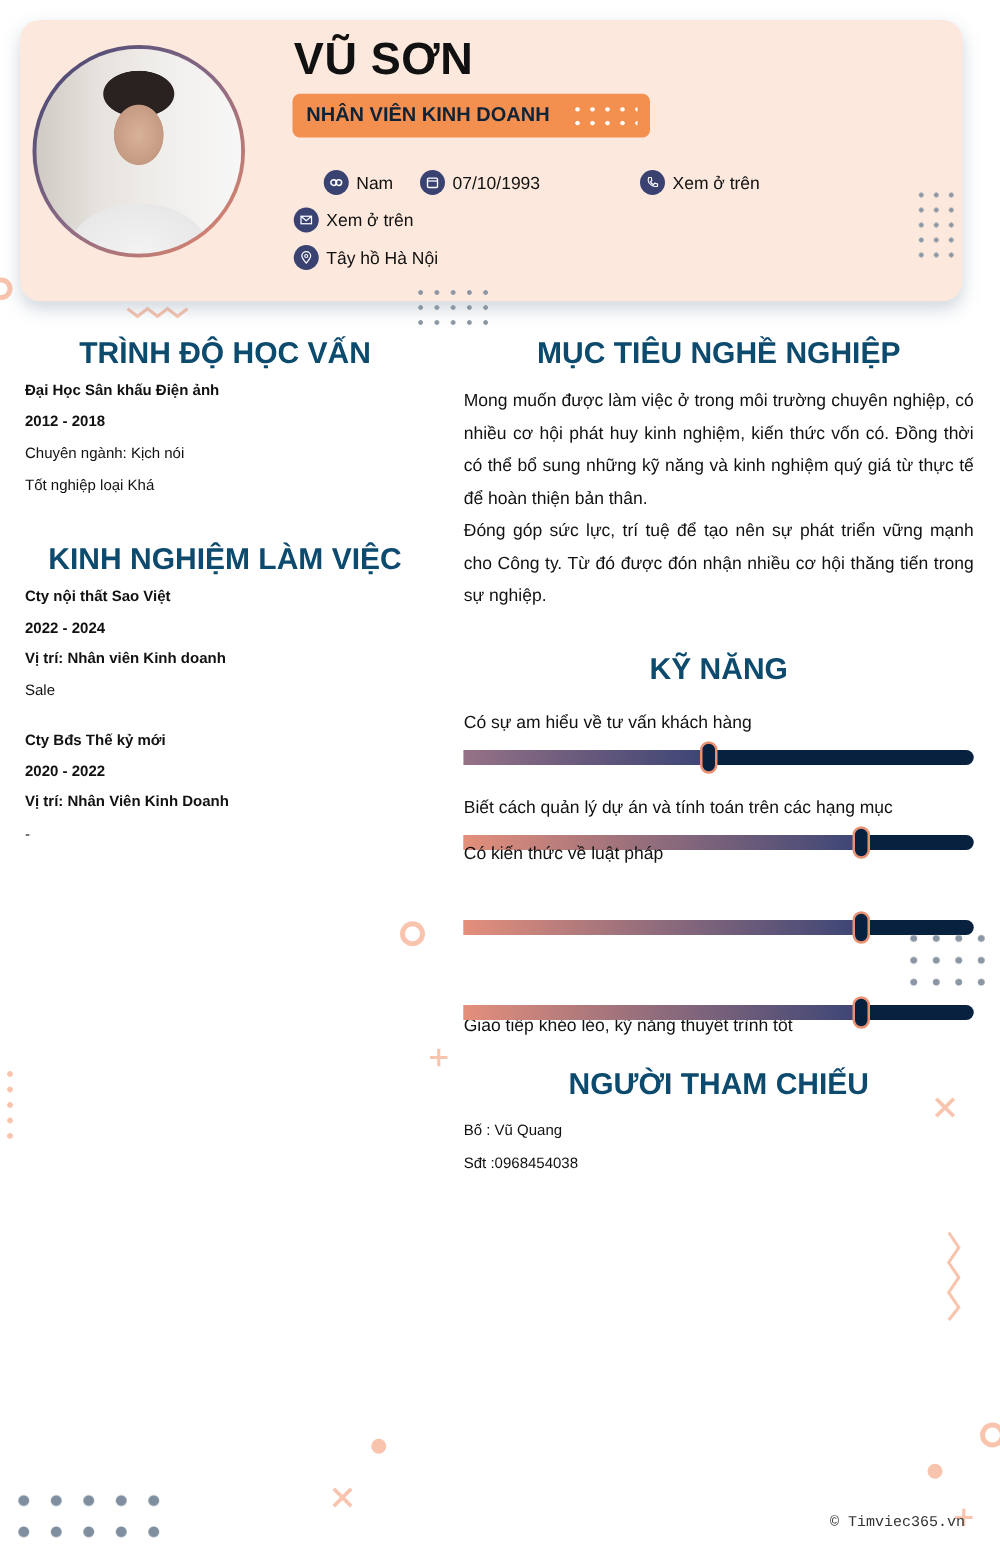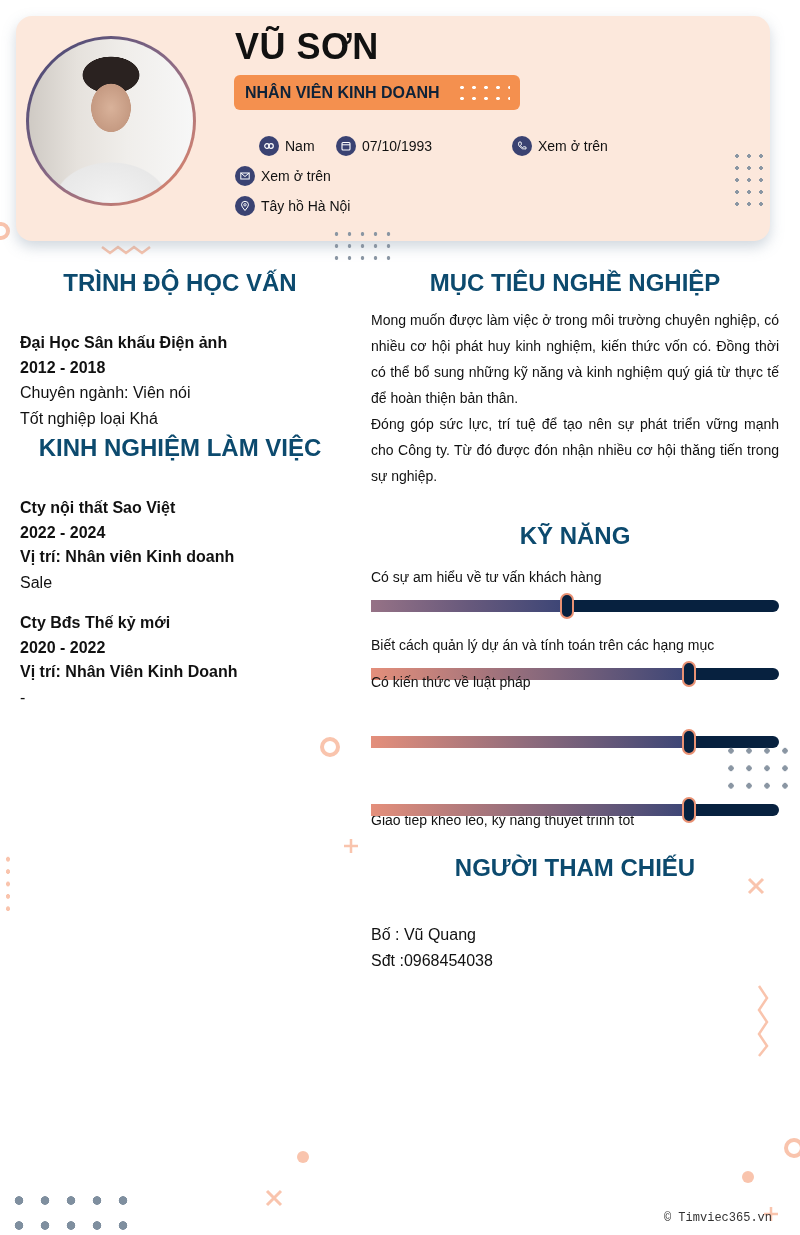--- a/index.html
+++ b/index.html
@@ -49,21 +49,21 @@
   }
   .info .ic svg { width: 12px; height: 12px; }
 
   .dots-grid { position: absolute; }
   .dots-grey { background-image: radial-gradient(circle, #8a96a3 1.6px, transparent 2.1px); }
   .dots-grey-lg { background-image: radial-gradient(circle, #7f8f9f 4px, transparent 4.6px); }
 
   .section-title {
     position: absolute; font-size: 24px; font-weight: 700; color: #0c4a6e; text-align: center;
   }
-  .line { position: absolute; font-size: 16px; color: #111; margin-top: 29px; }
+  .line { position: absolute; font-size: 12px; color: #111; }
   .bold { font-weight: 700; }
 
   .para {
     position: absolute; left: 371px; width: 408px; font-size: 14px; line-height: 26px;
     text-align: justify; color: #111;
   }
 
   .skill-label { position: absolute; left: 371px; font-size: 14px; color: #111; text-align: right; }
   .skill-track {
     position: absolute; left: 371px; width: 408px; height: 12px; border-radius: 0 6px 6px 0;
@@ -149,21 +149,21 @@
     </span>
   <span>Tây hồ Hà Nội</span>
 </div>
 
 <div class="dots-grid dots-grey" style="left:731px; top:150px; width:36px; height:60px; background-size:12px 12px;"></div>
 <div class="dots-grid dots-grey" style="left:330px; top:228px; width:66px; height:36px; background-size:13px 12px;"></div>
 
 <div class="section-title" style="left:20px; width:320px; top:269px;">TRÌNH ĐỘ HỌC VẤN</div>
 <div class="line bold" style="left:20px; top:305px;">Đại Học Sân khấu Điện ảnh</div>
 <div class="line bold" style="left:20px; top:330px;">2012 - 2018</div>
-<div class="line" style="left:20px; top:355px;">Chuyên ngành: Viên nói</div>
+<div class="line" style="left:20px; top:355px;">Chuyên ngành: Kịch nói</div>
 <div class="line" style="left:20px; top:381px;">Tốt nghiệp loại Khá</div>
 
 <div class="section-title" style="left:20px; width:320px; top:434px;">KINH NGHIỆM LÀM VIỆC</div>
 <div class="line bold" style="left:20px; top:470px;">Cty nội thất Sao Việt</div>
 <div class="line bold" style="left:20px; top:495px;">2022 - 2024</div>
 <div class="line bold" style="left:20px; top:519px;">Vị trí: Nhân viên Kinh doanh</div>
 <div class="line" style="left:20px; top:545px;">Sale</div>
 <div class="line bold" style="left:20px; top:585px;">Cty Bđs Thế kỷ mới</div>
 <div class="line bold" style="left:20px; top:610px;">2020 - 2022</div>
 <div class="line bold" style="left:20px; top:634px;">Vị trí: Nhân Viên Kinh Doanh</div>

